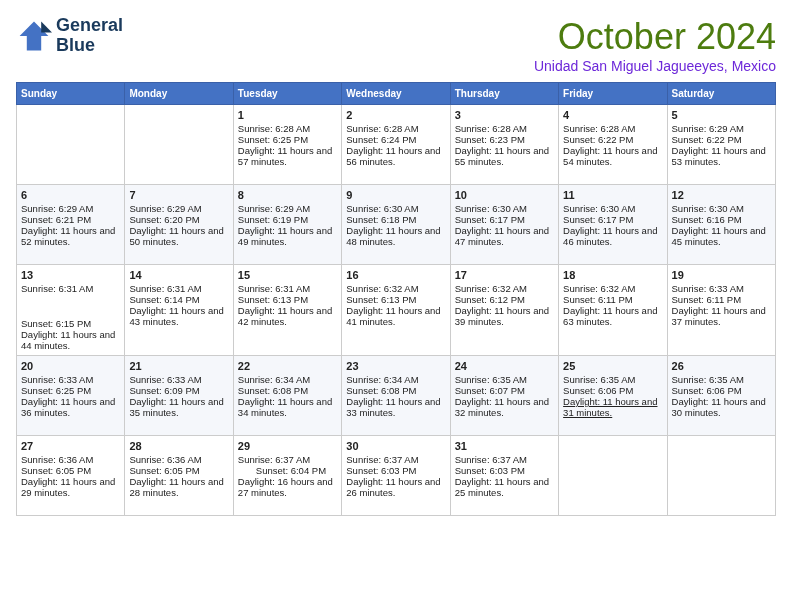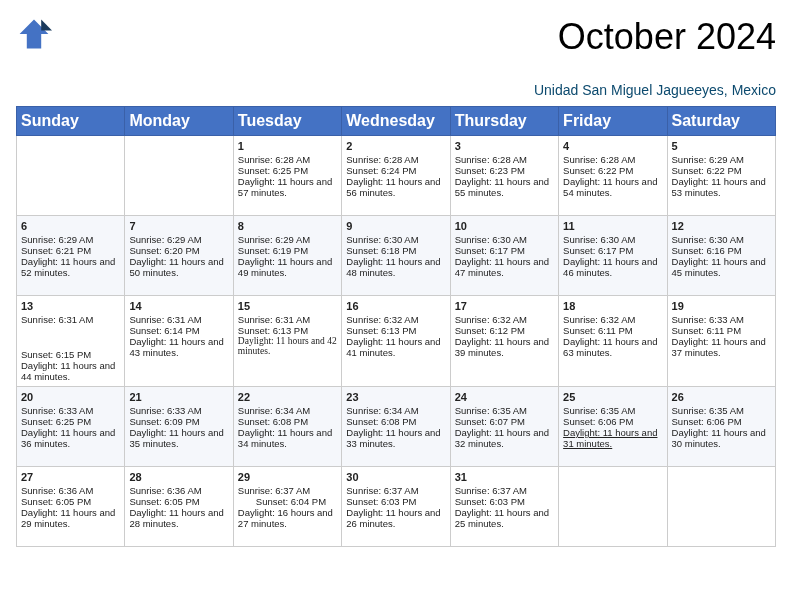--- a/index.html
+++ b/index.html
@@ -32,39 +32,38 @@
     }
     .logo-icon {
       width: 36px;
       height: 36px;
     }
     .title-block {
       text-align: right;
     }
     .month-title {
       font-size: 36px;
-      color: #000000;
+      color: #4d7c0f;
       font-weight: normal;
     }
     .subtitle {
       font-size: 14px;
-      color: #0c4a6e;
-      margin-top: 24px;
+      color: #6d28d9;
     }
     table {
       width: 100%;
       border-collapse: collapse;
       font-size: 10px;
     }
     thead tr th {
       background: #4472c4;
       color: #fff;
       padding: 5px 4px;
       text-align: left;
-      font-size: 16px;
+      font-size: 10px;
       font-weight: bold;
       border: 1px solid #3a60a8;
     }
     tbody tr td {
       border: 1px solid #ccc;
       vertical-align: top;
       padding: 4px 4px;
       width: 108px;
       min-height: 70px;
       height: 80px;
@@ -87,20 +86,24 @@
   </style>
 </head>
 <body>
 
 <div class="header">
   <div class="logo">
     <svg class="logo-icon" viewBox="0 0 40 40">
       <polygon points="20,4 36,20 28,20 28,36 12,36 12,20 4,20" fill="#4472c4"></polygon>
       <polygon points="28,4 40,16 28,16" fill="#1a3a5c"></polygon>
     </svg>
+    <div class="logo-text">
+      <span>General</span>
+      <span>Blue</span>
+    </div>
   </div>
   <div class="title-block">
     <div class="month-title">October 2024</div>
     <div class="subtitle">Unidad San Miguel Jagueeyes, Mexico</div>
   </div>
 </div>
 
 <table>
   <thead>
     <tr>
@@ -202,21 +205,21 @@
         <td>
           <span class="day-num">14</span>
           <span style="display: block;">Sunrise: 6:31 AM</span>
           <span style="display: block;">Sunset: 6:14 PM</span>
           <span style="display: block;">Daylight: 11 hours and 43 minutes.</span>
         </td>
         <td>
           <span class="day-num">15</span>
           <span style="display: block;">Sunrise: 6:31 AM</span>
           <span style="display: block;">Sunset: 6:13 PM</span>
-          <span style="display: block; font-family: Liberation Serif, serif;">Daylight: 11 hours and 42 minutes.</span>
+          <span style="display: block;">Daylight: 11 hours and 42 minutes.</span>
         </td>
         <td>
           <span class="day-num">16</span>
           <span style="display: block;">Sunrise: 6:32 AM</span>
           <span style="display: block;">Sunset: 6:13 PM</span>
           <span style="display: block;">Daylight: 11 hours and 41 minutes.</span>
         </td>
         <td>
           <span class="day-num">17</span>
           <span style="display: block;">Sunrise: 6:32 AM</span>

